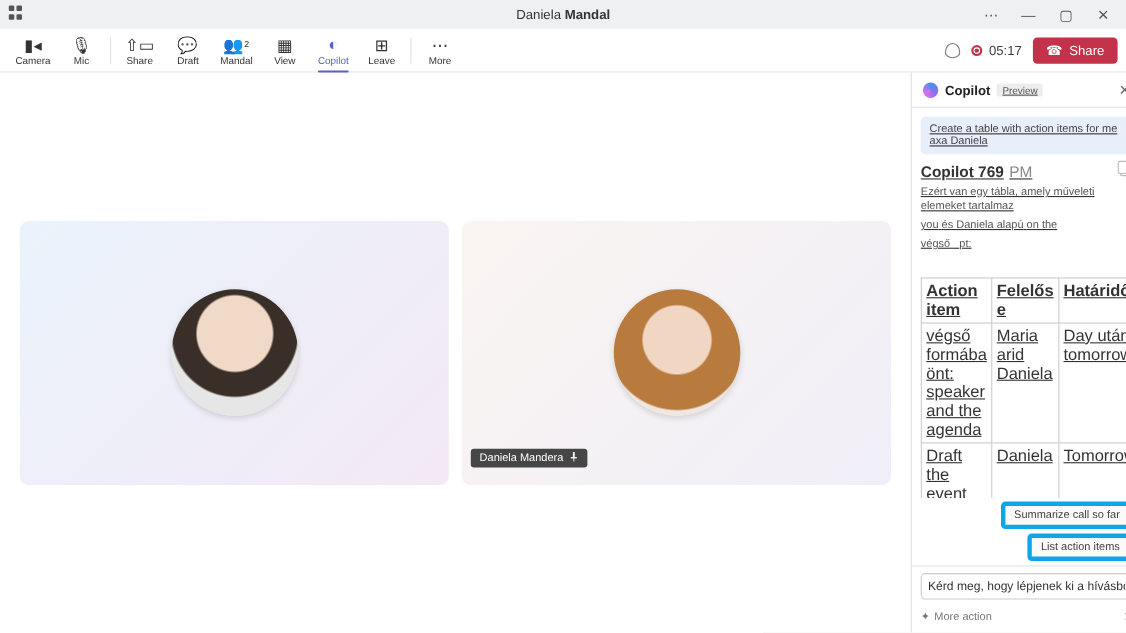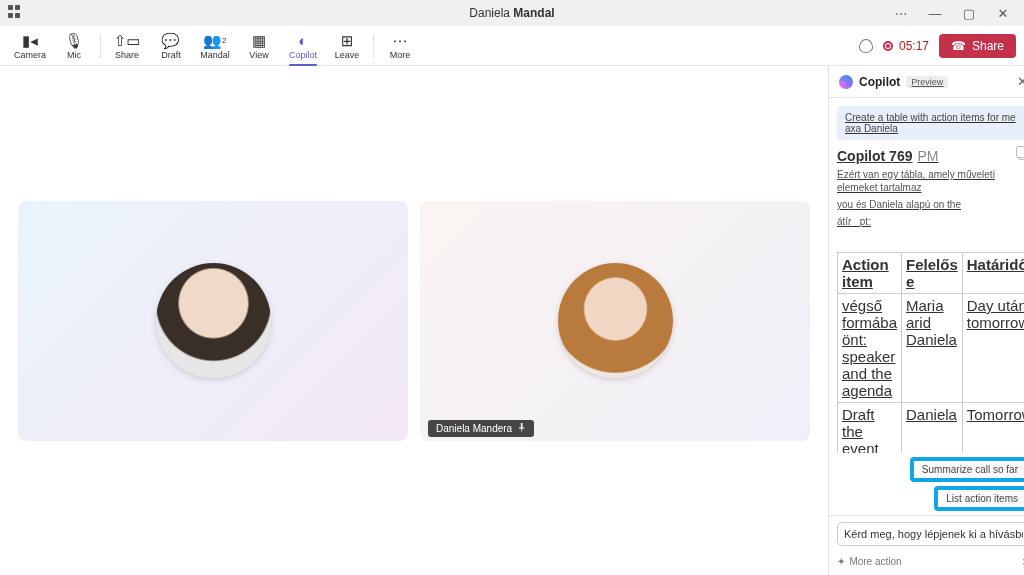--- a/index.html
+++ b/index.html
@@ -22,35 +22,35 @@
   .winbtns{position:absolute;right:4px;top:0;display:flex;gap:0;}
   .winbtns div{width:34px;height:26px;display:flex;align-items:center;justify-content:center;color:#555;font-size:13px;}
   
   .toolbar{height:40px;background:#fff;border-bottom:1px solid var(--border);display:flex;align-items:center;padding:0 8px;gap:0;}
   .tbtn{display:flex;flex-direction:column;align-items:center;justify-content:center;width:44px;height:40px;font-size:9px;color:#333;cursor:pointer;position:relative;}
   .tbtn .ico{font-size:15px;height:18px;display:flex;align-items:center;justify-content:center;}
   .tbtn.active::after{content:"";position:absolute;bottom:0;left:8px;right:8px;height:2px;background:var(--accent);border-radius:2px;}
   .tbtn.active{color:var(--accent);}
   .sep{width:1px;height:24px;background:var(--border);margin:0 4px;}
   .toolbar-right{margin-left:auto;display:flex;align-items:center;gap:10px;}
-  .timer{font-size:12px;color:#b91c1c;display:flex;align-items:center;gap:6px;}
+  .timer{font-size:12px;color:#404040;display:flex;align-items:center;gap:6px;}
   .recdot{width:10px;height:10px;border:2px solid var(--red);border-radius:50%;position:relative;}
   .recdot::after{content:"";position:absolute;inset:1px;background:var(--red);border-radius:50%;}
   .shield{width:14px;height:14px;border:1.5px solid #777;border-radius:50% 50% 50% 50%/60% 60% 40% 40%;}
   .leave{background:var(--red);color:#fff;border:none;border-radius:4px;padding:5px 12px;font-size:12px;display:flex;align-items:center;gap:6px;cursor:pointer;}
   
   .main{display:flex;height:calc(575px - 26px - 40px);}
   .stage{flex:1;background:#fff;display:flex;align-items:center;justify-content:center;gap:12px;padding:18px;}
   .tile{width:390px;height:240px;border-radius:8px;position:relative;display:flex;align-items:center;justify-content:center;overflow:hidden;}
   .tile.a{background:var(--tile-bg);}
   .tile.b{background:var(--tile-bg2);}
   .avatar{width:115px;height:115px;border-radius:50%;background:#d8bfa6;box-shadow:0 2px 6px rgba(0,0,0,.15);position:relative;overflow:hidden;}
   .avatar.one{background:radial-gradient(circle at 50% 35%,#f1d9c8 0 36%,#3a2e28 38% 60%,#e6e6e6 62% 100%);}
   .avatar.two{background:radial-gradient(circle at 50% 40%,#f2d6c4 0 34%,#b97a3d 36% 70%,#efe7df 72% 100%);}
-  .namebadge{position:absolute;left:8px;bottom:4px;background:rgba(40,40,40,.85);color:#fff;font-size:10px;padding:3px 8px;border-radius:3px;display:flex;gap:5px;}
+  .namebadge{position:absolute;left:8px;bottom:16px;background:rgba(40,40,40,.85);color:#fff;font-size:10px;padding:3px 8px;border-radius:3px;display:flex;gap:5px;}
   .micoff{width:9px;height:9px;background:#fff;clip-path:polygon(40% 0,60% 0,60% 55%,80% 55%,80% 70%,55% 70%,55% 100%,45% 100%,45% 70%,20% 70%,20% 55%,40% 55%);opacity:.9;}
   
   .panel{width:210px;border-left:1px solid var(--border);background:#fff;display:flex;flex-direction:column;}
   .phead{padding:8px 10px;display:flex;align-items:center;gap:6px;border-bottom:1px solid var(--border);}
   .phead .logo{width:14px;height:14px;border-radius:50%;background:conic-gradient(#4a8ef0,#8e6ef0,#e06ef0,#4a8ef0);}
   .phead .title{font-size:12px;font-weight:600;}
   .phead .badge{font-size:9px;background:#ededed;color:#555;padding:1px 5px;border-radius:3px;text-decoration:underline;}
   .phead .close{margin-left:auto;color:#666;cursor:pointer;font-size:13px;}
   .chat{flex:1;overflow:auto;padding:8px 8px;font-size:10px;color:#333;text-decoration:underline;}
   .userbubble{background:#e9eefb;border-radius:4px;padding:6px 8px;margin-bottom:8px;font-size:10px;color:#444;}
@@ -173,21 +173,21 @@
         <span class="t">PM</span>
         <span class="copyico"></span>
       </div>
       <div class="desc">Ezért van egy tábla, amely műveleti elemeket tartalmaz</div>
       <div class="desc">
         <span>you</span>
         <span>és Daniela alapú</span>
         <span>on the</span>
       </div>
       <div class="desc">
-        <span>átír</span>&nbsp;&nbsp;
+        <span>végső</span>&nbsp;&nbsp;
         <span>pt:</span>
       </div>
       <table class="ai">
         <tbody>
             <tr>
           <th>Action item</th>
           <th>Felelős e</th>
           <th>Határidő:</th>
         </tr>
         <tr>

